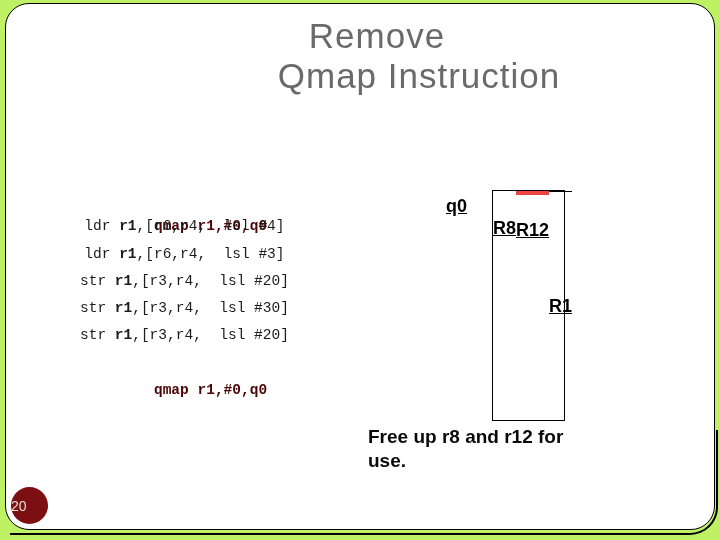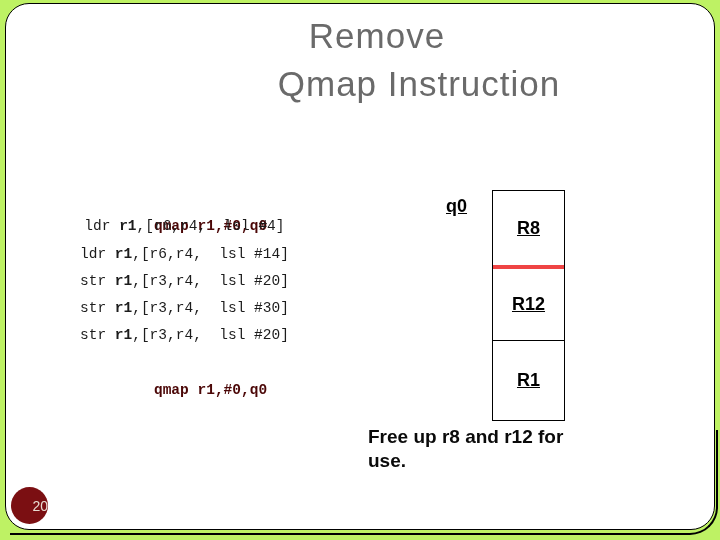--- a/index.html
+++ b/index.html
@@ -41,21 +41,21 @@
   .title-line {
     position: absolute;
     transform: translateX(-50%);
     color: var(--title-text, #6a6a6a);
     font-size: 35px;
     letter-spacing: 1px;
     white-space: nowrap;
     font-weight: 400;
   }
   .title-line.l1 { left: 377px; top: 16px; }
-  .title-line.l2 { left: 419px; top: 64px; }
+  .title-line.l2 { left: 419px; top: 56px; }
 
   .code-block {
     position: absolute;
     left: 80px;
     top: 186px;
     font-family: "Liberation Mono", monospace;
     font-size: 14.5px;
     line-height: 27.3px;
     color: var(--code-text, #1c1c1c);
   }
@@ -76,21 +76,21 @@
     text-decoration: underline;
   }
   .reg-table {
     position: absolute;
     left: 492px;
     top: 190px;
     width: 71px;
     height: 229px;
     border: 1px solid #000;
     display: flex;
-    flex-direction: column;
+    flex-direction: row;
     background: #fff;
   }
   .reg-cell {
     display: flex;
     align-items: center;
     justify-content: center;
     font-size: 18px;
     font-weight: bold;
     color: #000;
     text-decoration: underline;
@@ -114,39 +114,39 @@
     left: 11px;
     top: 487px;
     width: 37px;
     height: 37px;
     border-radius: 50%;
     background: var(--page-badge, #7b0f12);
     color: #e8ddd2;
     font-size: 14px;
     display: flex;
     align-items: center;
-    justify-content: flex-end;
+    justify-content: flex-start;
   }
 </style>
 </head>
 <body>
 
 <div class="stage">
   <div class="border-shadow"></div>
   <div class="border-main"></div>
 
   <div class="title-line l1">Remove</div>
   <div class="title-line l2">Qmap Instruction</div>
 
   <div class="code-block">
     <div class="code-line qmap">
       <span>qmap r1,#0,q0</span>
     </div>
     <div class="code-line"><span>ldr </span><span class="reg">r1</span><span>,[r6,r4,  lsl #4]</span></div>
-    <div class="code-line"><span>ldr </span><span class="reg">r1</span><span>,[r6,r4,  lsl #14]</span></div>
+    <div class="code-line"><span>ldr </span><span class="reg">r1</span><span>,[r6,r4,  lsl #3]</span></div>
     <div class="code-line"><span>str </span><span class="reg">r1</span><span>,[r3,r4,  lsl #20]</span></div>
     <div class="code-line"><span>str </span><span class="reg">r1</span><span>,[r3,r4,  lsl #30]</span></div>
     <div class="code-line"><span>str </span><span class="reg">r1</span><span>,[r3,r4,  lsl #20]</span></div>
     <div class="code-line qmap">
       <span>qmap r1,#0,q0</span>
     </div>
   </div>
 
   <div class="q0-label">q0</div>
 

